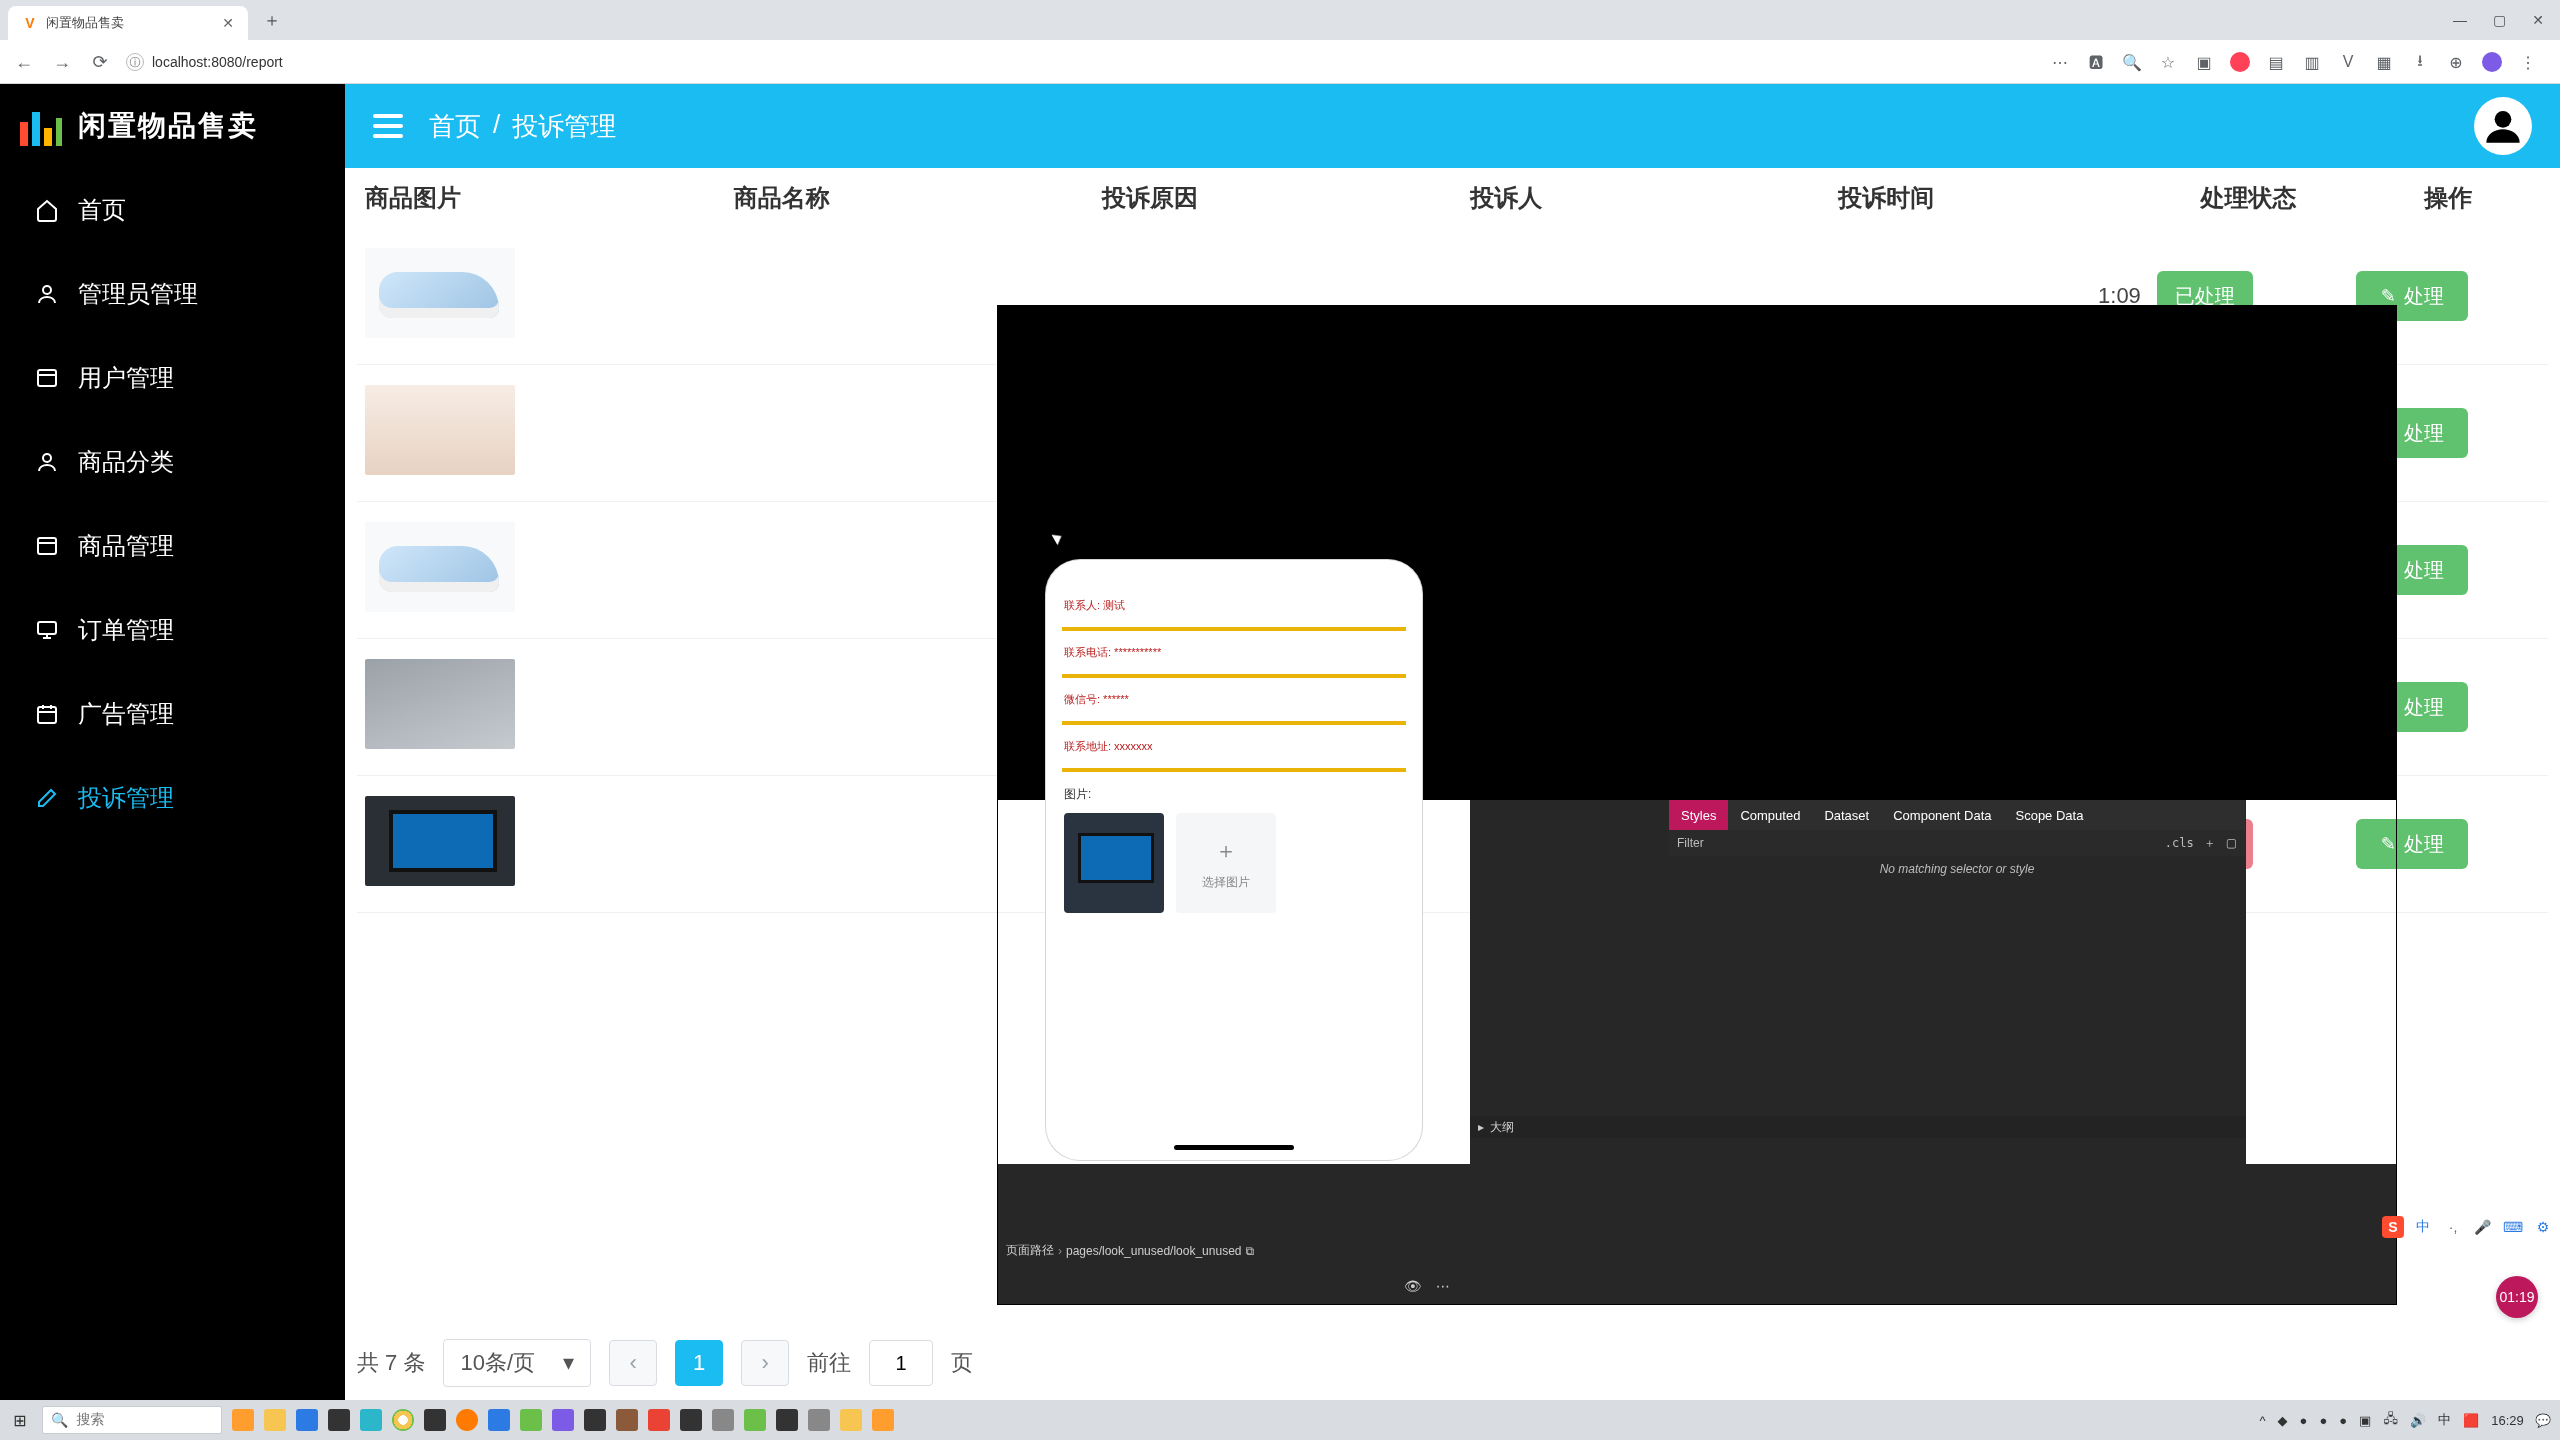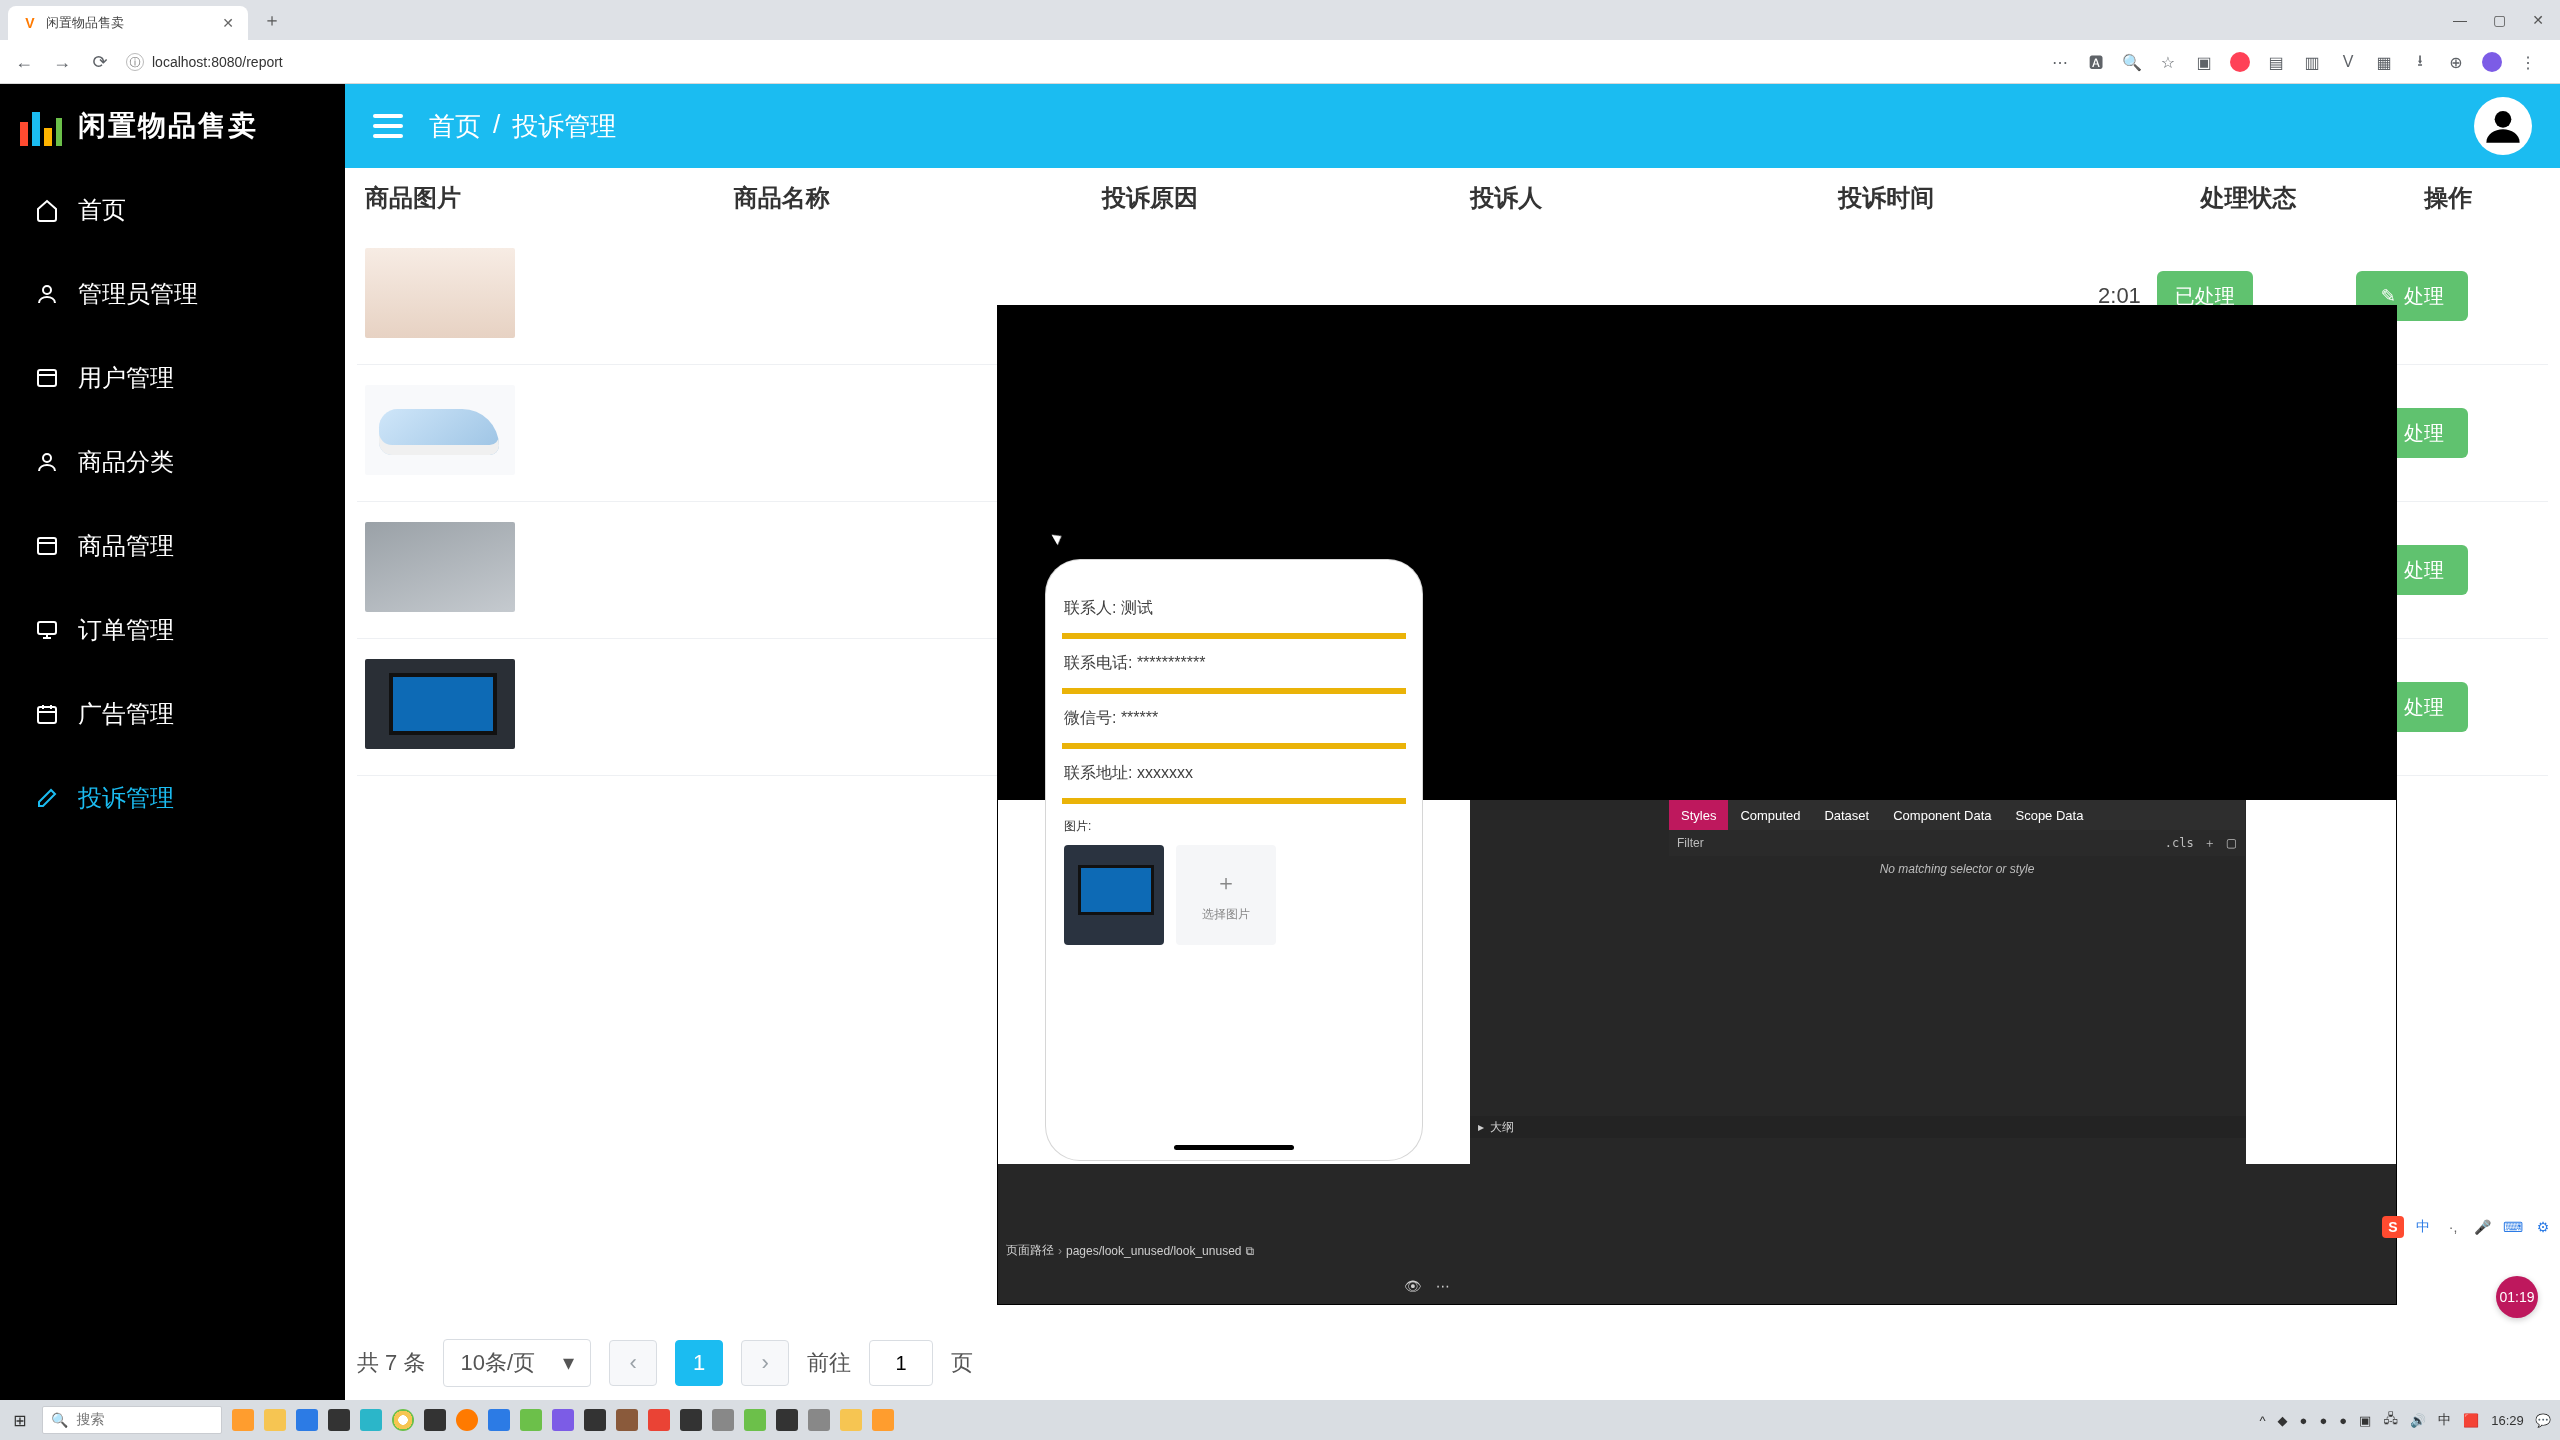--- a/index.html
+++ b/index.html
@@ -83,21 +83,21 @@
 .overlay .filter-row { position: absolute; left: 671px; top: 524px; width: 576px; height: 26px; background: #2a2a2a; display: flex; align-items: center; font-size: 12px; color: #bdbdbd; padding: 0 8px; gap: 10px; }
 .overlay .filter-row .cls { margin-left: auto; font-family: monospace; }
 .overlay .filter-row .plus, .overlay .filter-row .box { color: #bdbdbd; }
 .overlay .nomatch { position: absolute; left: 671px; top: 556px; width: 576px; text-align: center; font-size: 12px; font-style: italic; color: #bdbdbd; }
 .overlay .outline-strip { position: absolute; left: 472px; top: 810px; width: 776px; height: 22px; background: #232323; color: #cfcfcf; font-size: 12px; display: flex; align-items: center; padding-left: 8px; gap: 6px; }
 .overlay .dark-under { position: absolute; left: 0; top: 858px; width: 100%; height: 140px; background: #272727; }
 .overlay .devtools-right-black { position: absolute; left: 1248px; top: 0; width: 150px; height: 494px; background: #000; }
 .overlay .crumb { position: absolute; left: 8px; top: 936px; color: #cfcfcf; font-size: 12px; display: flex; gap: 4px; align-items: center; }
 .overlay .crumb .copy-ic { color: #cfcfcf; }
 .overlay .eye-more { position: absolute; left: 406px; top: 972px; color: #cfcfcf; font-size: 14px; display: flex; gap: 14px; }
-.overlay .phone-panel .line { font-size: 16px; color: #404040; padding: 14px 2px; border-bottom: 6px solid #eab308; }
+.overlay .phone-panel .line { font-size: 11px; color: #b91c1c; padding: 14px 2px; border-bottom: 4px solid #eab308; }
 .overlay .phone-panel .label-only { font-size: 12px; color: #333; padding: 14px 2px 6px; }
 .overlay .phone-panel .img-row { display: flex; gap: 12px; padding: 4px 2px; }
 .overlay .phone-panel .img-box { width: 100px; height: 100px; border-radius: 4px; background: #2a3340; position: relative; }
 .overlay .phone-panel .img-box::after { content: ""; position: absolute; left: 14px; top: 20px; width: 70px; height: 44px; background: #0d6ab5; border: 3px solid #111; }
 .overlay .phone-panel .add-box { width: 100px; height: 100px; border-radius: 4px; background: #f5f6f8; display: flex; flex-direction: column; align-items: center; justify-content: center; gap: 8px; color: #888; font-size: 12px; }
 .overlay .cursor-arrow { position: absolute; left: 56px; top: 226px; width: 0; height: 0; border-left: 8px solid #fff; border-top: 6px solid transparent; border-bottom: 6px solid transparent; transform: rotate(-30deg); filter: drop-shadow(0 0 1px #000); z-index: 5; }
 
 
 .float-strip { position: absolute; right: 6px; top: 1132px; display: flex; align-items: center; gap: 8px; }
 .float-strip .sq { width: 22px; height: 22px; display: inline-flex; align-items: center; justify-content: center; font-size: 14px; }
@@ -286,20 +286,32 @@
             <th style="width:370px">商品图片</th>
             <th style="width:370px">商品名称</th>
             <th style="width:370px">投诉原因</th>
             <th style="width:370px">投诉人</th>
             <th style="width:320px">投诉时间</th>
             <th class="center" style="width:200px">处理状态</th>
             <th class="center" style="width:200px">操作</th>
           </tr>
         </thead>
         <tbody>
+          <tr>
+            <td><span class="thumb shoe"></span></td>
+            <td></td>
+              <td></td>
+              <td></td>
+            <td style="text-align:right;padding-right:8px"><span>1:09</span></td>
+            <td class="center"><span class="badge green">已处理</span></td>
+            <td class="center"><span class="btn-handle">
+                  <span class="edit-ic">✎</span>
+                  <span>处理</span>
+                </span></td>
+          </tr>
           <tr>
             <td><span class="thumb jacket"></span></td>
             <td></td>
               <td></td>
               <td></td>
             <td style="text-align:right;padding-right:8px"><span>2:01</span></td>
             <td class="center"><span class="badge green">已处理</span></td>
             <td class="center"><span class="btn-handle">
                   <span class="edit-ic">✎</span>
                   <span>处理</span>

